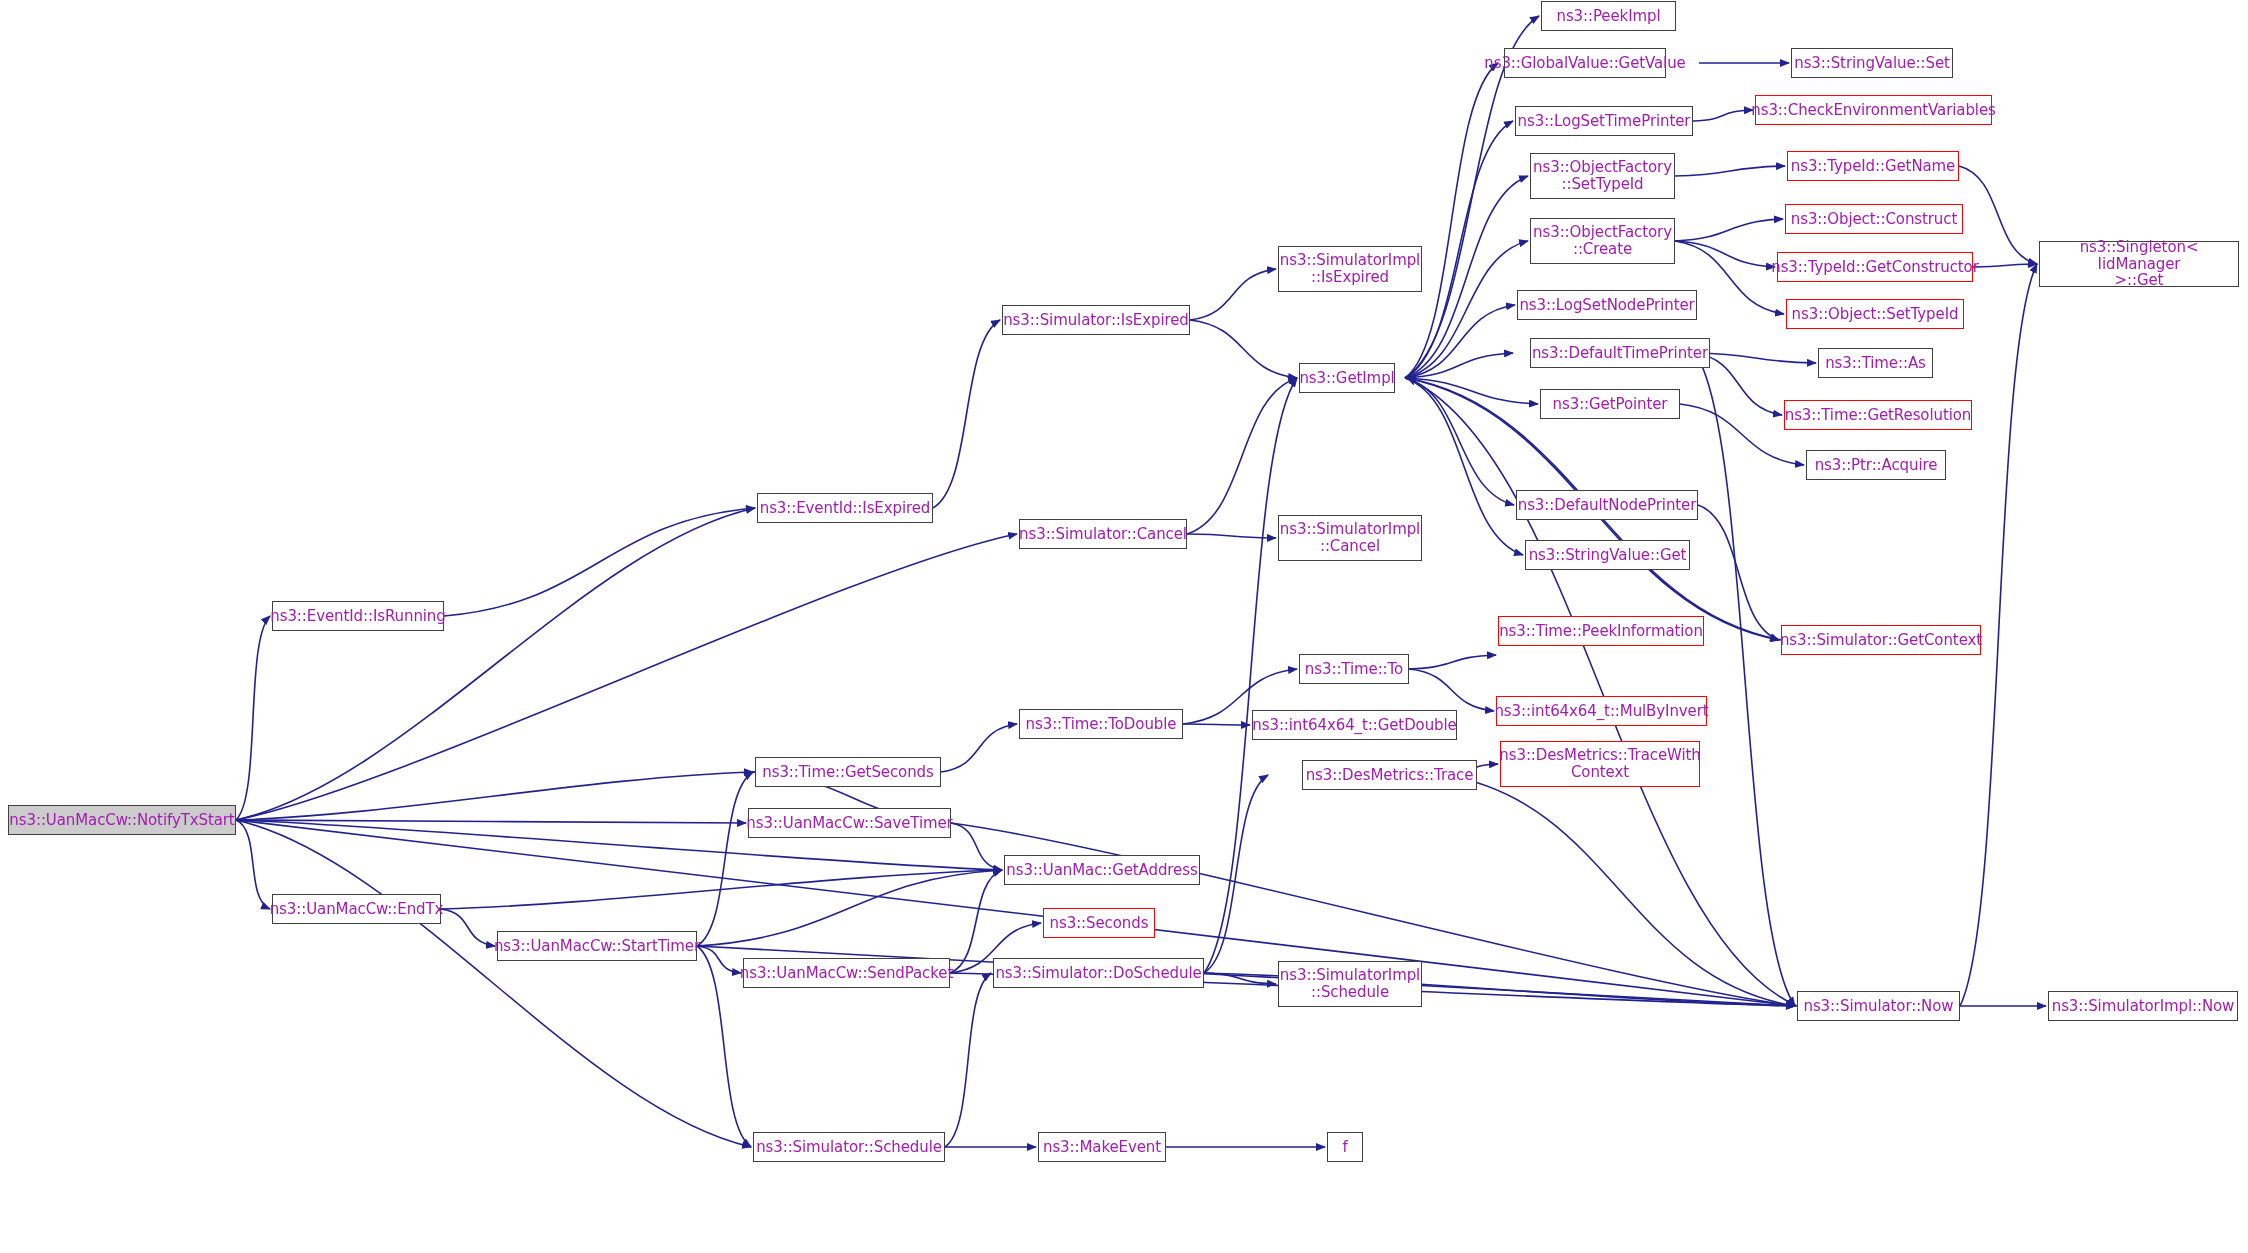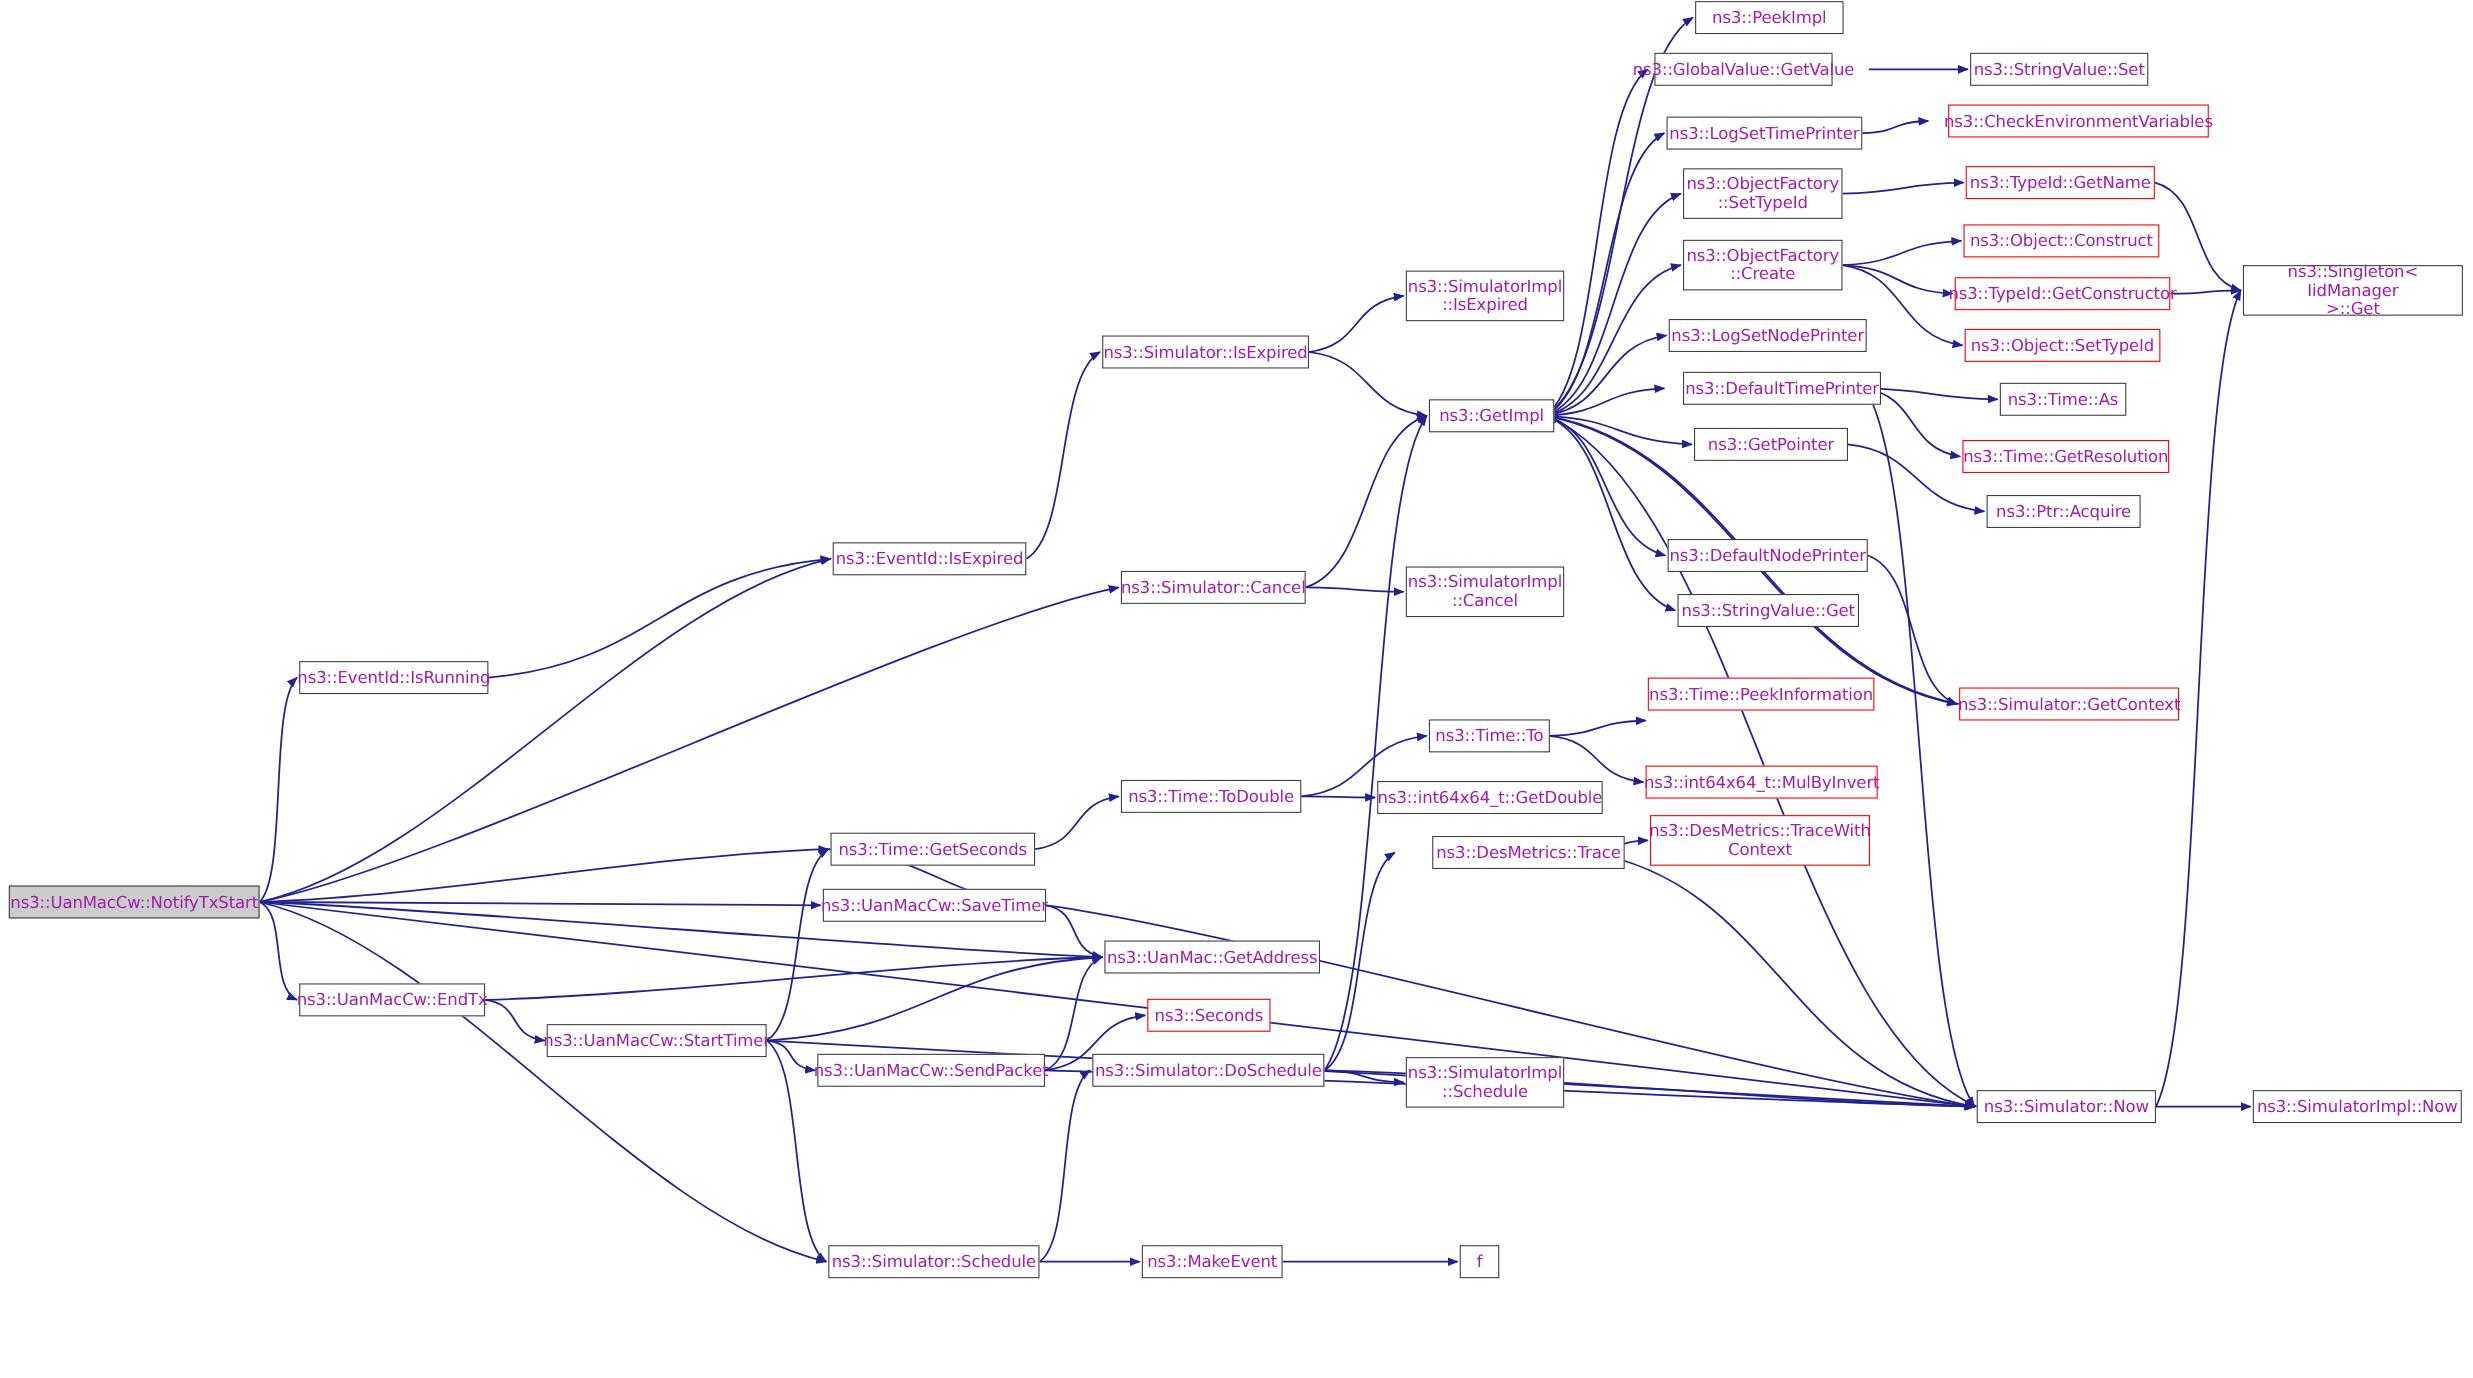--- a/index.html
+++ b/index.html
@@ -127,21 +127,21 @@
       <div class="node" style="left: 753px; top: 1132px; width: 192px; height: 30px;">ns3::Simulator::Schedule</div>
       <div class="node" style="left: 1002px; top: 305px; width: 188px; height: 30px;">ns3::Simulator::IsExpired</div>
       <div class="node" style="left: 1019px; top: 519px; width: 168px; height: 30px;">ns3::Simulator::Cancel</div>
       <div class="node" style="left: 1019px; top: 709px; width: 164px; height: 30px;">ns3::Time::ToDouble</div>
       <div class="node" style="left: 1004px; top: 855px; width: 196px; height: 30px;">ns3::UanMac::GetAddress</div>
       <div class="node red" style="left: 1043px; top: 908px; width: 112px; height: 30px;">ns3::Seconds</div>
       <div class="node" style="left: 993px; top: 958px; width: 211px; height: 30px;">ns3::Simulator::DoSchedule</div>
       <div class="node" style="left: 1038px; top: 1132px; width: 128px; height: 30px;">ns3::MakeEvent</div>
       <div class="node" style="left: 1278px; top: 246px; width: 144px; height: 46px;">ns3::SimulatorImpl
 ::IsExpired</div>
-      <div class="node" style="left: 1299px; top: 363px; width: 114px; height: 30px;">ns3::GetImpl</div>
+      <div class="node" style="left: 1299px; top: 363px; width: 96px; height: 30px;">ns3::GetImpl</div>
       <div class="node" style="left: 1278px; top: 515px; width: 144px; height: 46px;">ns3::SimulatorImpl
 ::Cancel</div>
       <div class="node" style="left: 1299px; top: 654px; width: 110px; height: 30px;">ns3::Time::To</div>
       <div class="node" style="left: 1252px; top: 710px; width: 205px; height: 30px;">ns3::int64x64_t::GetDouble</div>
       <div class="node" style="left: 1270px; top: 760px; width: 175px; height: 30px; margin-left: 32px;">ns3::DesMetrics::Trace</div>
       <div class="node" style="left: 1278px; top: 961px; width: 144px; height: 46px;">ns3::SimulatorImpl
 ::Schedule</div>
       <div class="node" style="left: 1541px; top: 1px; width: 135px; height: 30px;">ns3::PeekImpl</div>
       <div class="node" style="left: 1504px; top: 48px; width: 162px; height: 30px;">ns3::GlobalValue::GetValue</div>
       <div class="node" style="left: 1515px; top: 106px; width: 178px; height: 30px;">ns3::LogSetTimePrinter</div>
@@ -152,21 +152,21 @@
       <div class="node" style="left: 1517px; top: 290px; width: 180px; height: 30px;">ns3::LogSetNodePrinter</div>
       <div class="node" style="left: 1515px; top: 338px; width: 180px; height: 30px; margin-left: 15px;">ns3::DefaultTimePrinter</div>
       <div class="node" style="left: 1540px; top: 389px; width: 140px; height: 30px;">ns3::GetPointer</div>
       <div class="node" style="left: 1516px; top: 490px; width: 182px; height: 30px;">ns3::DefaultNodePrinter</div>
       <div class="node" style="left: 1525px; top: 540px; width: 165px; height: 30px;">ns3::StringValue::Get</div>
       <div class="node red" style="left: 1498px; top: 616px; width: 206px; height: 30px;">ns3::Time::PeekInformation</div>
       <div class="node red" style="left: 1496px; top: 696px; width: 211px; height: 30px;">ns3::int64x64_t::MulByInvert</div>
       <div class="node red" style="left: 1500px; top: 741px; width: 200px; height: 46px;">ns3::DesMetrics::TraceWith
 Context</div>
       <div class="node" style="left: 1791px; top: 48px; width: 162px; height: 30px;">ns3::StringValue::Set</div>
-      <div class="node red" style="left: 1755px; top: 95px; width: 237px; height: 30px; margin-left: 16px;">ns3::CheckEnvironmentVariables</div>
+      <div class="node red" style="left: 1755px; top: 95px; width: 237px; height: 30px;">ns3::CheckEnvironmentVariables</div>
       <div class="node red" style="left: 1787px; top: 151px; width: 172px; height: 30px;">ns3::TypeId::GetName</div>
       <div class="node red" style="left: 1785px; top: 204px; width: 178px; height: 30px;">ns3::Object::Construct</div>
       <div class="node red" style="left: 1777px; top: 252px; width: 196px; height: 30px;">ns3::TypeId::GetConstructor</div>
       <div class="node red" style="left: 1786px; top: 299px; width: 178px; height: 30px;">ns3::Object::SetTypeId</div>
       <div class="node" style="left: 1818px; top: 348px; width: 115px; height: 30px;">ns3::Time::As</div>
       <div class="node red" style="left: 1784px; top: 400px; width: 188px; height: 30px;">ns3::Time::GetResolution</div>
       <div class="node" style="left: 1806px; top: 450px; width: 140px; height: 30px;">ns3::Ptr::Acquire</div>
       <div class="node red" style="left: 1781px; top: 625px; width: 200px; height: 30px;">ns3::Simulator::GetContext</div>
       <div class="node" style="left: 1797px; top: 991px; width: 163px; height: 30px;">ns3::Simulator::Now</div>
       <div class="node" style="left: 2039px; top: 241px; width: 200px; height: 46px;">ns3::Singleton&lt; IidManager

